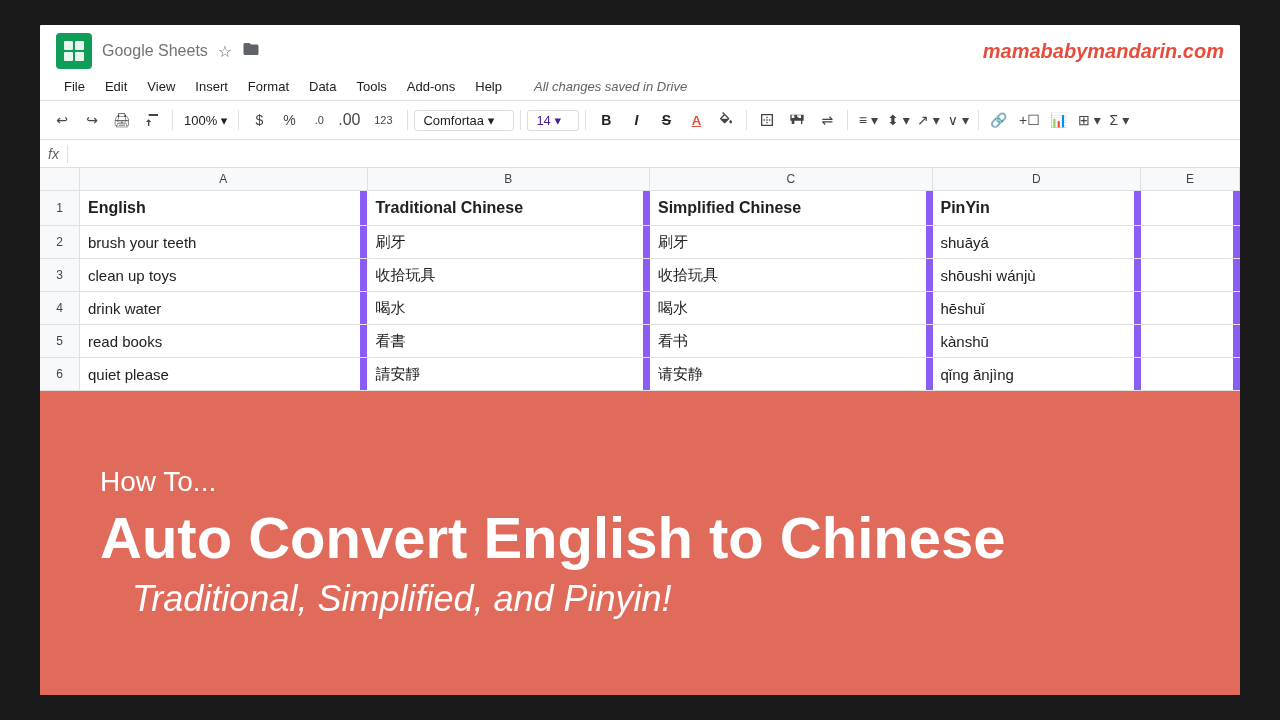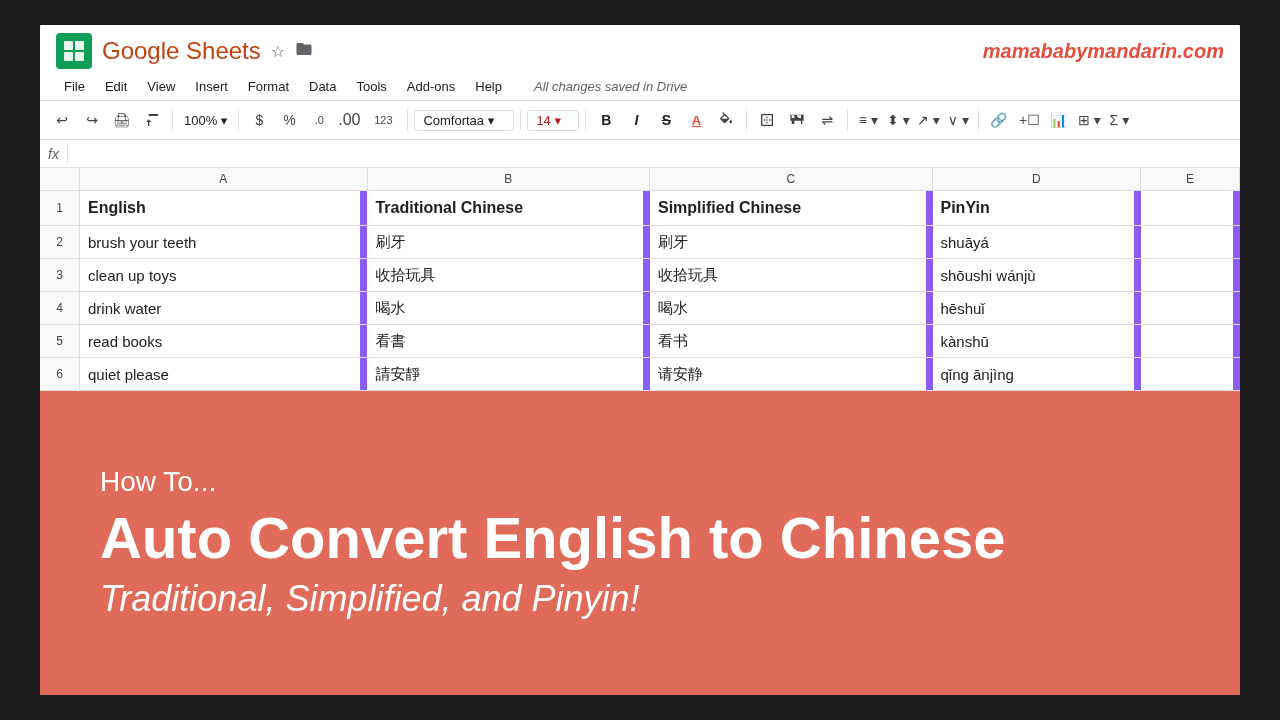--- a/index.html
+++ b/index.html
@@ -71,22 +71,22 @@
       width: 20px;
       height: 20px;
     }
 
     .sheets-icon-cell {
       background: rgba(255,255,255,0.9);
       border-radius: 1px;
     }
 
     .app-title {
-      font-size: 24px;
-      color: #c2410c;
+      font-size: 16px;
+      color: #737373;
       font-weight: normal;
     }
 
     .star-icon, .folder-icon {
       color: #5f6368;
       font-size: 16px;
       cursor: pointer;
     }
 
     .title-right {
@@ -173,21 +173,21 @@
       cursor: pointer;
       background: #fff;
       min-width: 100px;
     }
 
     .font-size-select {
       border: 1px solid #dadce0;
       border-radius: 3px;
       padding: 2px 8px;
       font-size: 13px;
-      color: #b91c1c;
+      color: #4c1d95;
       cursor: pointer;
       background: #fff;
       width: 52px;
     }
 
     .toolbar-format-btn {
       width: 28px;
       height: 28px;
       display: flex;
       align-items: center;
@@ -328,20 +328,21 @@
       font-weight: 900;
       line-height: 1.1;
       margin-bottom: 8px;
     }
 
     .subtitle {
       color: #fff;
       font-size: 36px;
       font-style: italic;
       font-weight: normal;
+      margin-left: 32px;
     }
   </style>
 </head>
 <body>
 
 <div class="outer-frame">
   <div class="video-container">
 
     <div class="sheets-ui">
 

